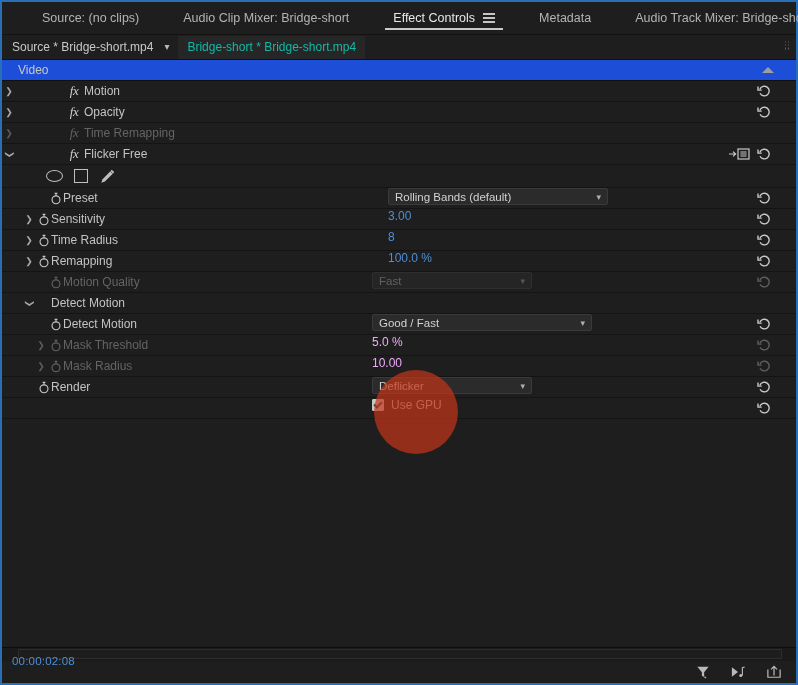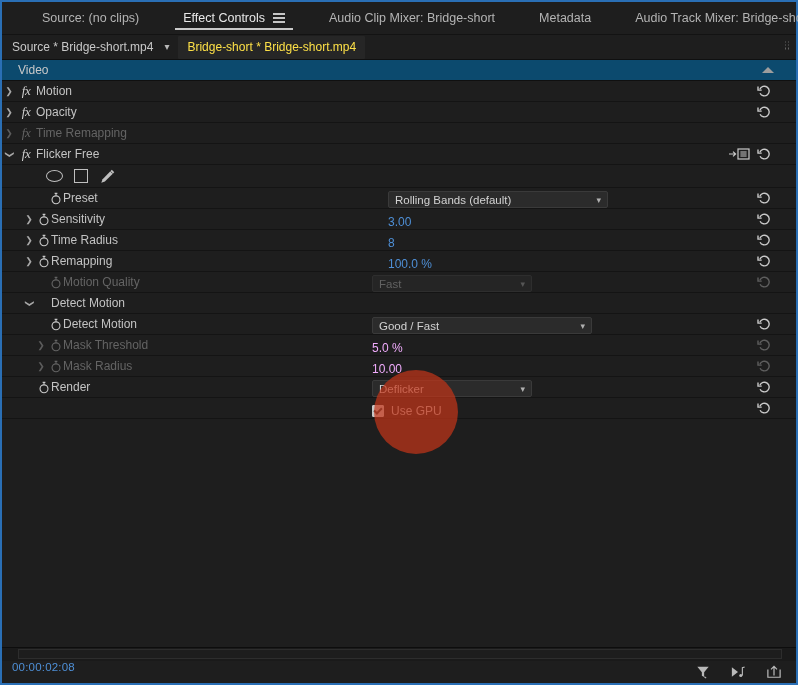--- a/index.html
+++ b/index.html
@@ -71,21 +71,21 @@
     position: relative;
   }
   .clip-source { color: #c8c8c8; white-space: nowrap; }
   .chev-sm {
     margin: 0 9px 0 11px;
     color: #b9b9b9;
     font-size: 10px;
     line-height: 1;
   }
   .clip-active {
-    color: #fde047;
+    color: #14b8a6;
     background: #262626;
     padding: 4px 9px 5px 9px;
     border-radius: 1px;
     white-space: nowrap;
   }
   .grip {
     position: absolute;
     right: 7px; top: 50%;
     transform: translateY(-50%);
     width: 4px; height: 11px;
@@ -93,21 +93,21 @@
     grid-template-columns: 1.4px 1.4px;
     grid-auto-rows: 1.4px;
     gap: 1.7px;
     opacity: .55;
   }
   .grip span { background: #9a9a9a; width:1.4px; height:1.4px; display:block;}
 
   
   .videohdr {
     height: 21px;
-    background: #0c4a6e;
+    background: #1d4ed8;
     display: flex;
     align-items: center;
     flex: 0 0 auto;
     padding-left: 16px;
     font-size: 12px;
     color: #c8c8c8;
     border-bottom: 1px solid #101010;
     position: relative;
   }
   .videohdr .collapse {
@@ -150,39 +150,40 @@
   .twisty.dim { color: #5c5c5c; }
 
   .fxmark {
     width: 20px; min-width: 20px;
     text-align: center;
     font-family: "Liberation Serif", serif;
     font-style: italic;
     font-size: 13px;
     color: #cfcfcf;
     letter-spacing: -.5px;
+    margin-left: 48px;
   }
   .fxmark.dim { color: #636363; }
 
   
   .sw {
     width: 15px; min-width: 15px;
     display: flex; align-items: center; justify-content: center;
   }
   .sw svg { display:block; }
 
   .plabel { white-space: nowrap; }
 
   
   .val {
     position: absolute;
     left: 386px;
-    top: 0; bottom: 0;
-    display: flex;
-    align-items: flex-end;
+    top: 0; bottom: 8px;
+    display: flex;
+    align-items: flex-start;
   }
   .val.mid { left: 370px; }
   .num { color: #4e8fd6; font-size: 12px; }
   .num.dim { color: #f0abfc; }
 
   .select {
     width: 220px;
     height: 17px;
     background: #2b2b2b;
     border: 1px solid #3a3a3a;
@@ -280,22 +281,22 @@
   }
   .timeline-strip .tlinner {
     position:absolute; left:16px; right:14px; top:1px; height:10px;
     border:1px solid #2d2d2d; background:#1d1d1d;
   }
   .statusbar {
     height: 22px;
     background: #1e1e1e;
     flex: 0 0 auto;
     display: flex;
-    align-items: flex-start;
-    padding: 0 14px 4px 10px;
+    align-items: flex-end;
+    padding: 0 14px 16px 10px;
     position: relative;
   }
   .tc { color: #4e8fd6; font-size: 11.5px; letter-spacing: .2px; }
   .status-icons {
     position: absolute;
     right: 14px; top: 50%;
     transform: translateY(-50%);
     display: flex;
     align-items: center;
     gap: 20px;
@@ -303,31 +304,31 @@
   .status-icons svg { display:block; }
 </style>
 </head>
 <body>
 
 <div class="app">
 
   <div class="tabbar">
     <div class="tab">
       <span>Source: (no clips)</span>
+    </div>
+    <div class="tab">
+      <span>Audio Clip Mixer: Bridge-short</span>
     </div>
     <div class="tab active">
       <span>Effect Controls</span>
       <span class="burger">
           <i></i>
           <i></i>
           <i></i>
         </span>
-    </div>
-    <div class="tab">
-      <span>Audio Clip Mixer: Bridge-short</span>
     </div>
     <div class="tab">
       <span>Metadata</span>
     </div>
     <div class="tab">
       <span>Audio Track Mixer: Bridge-short</span>
     </div>
   </div>
 
   <div class="cliprow">

